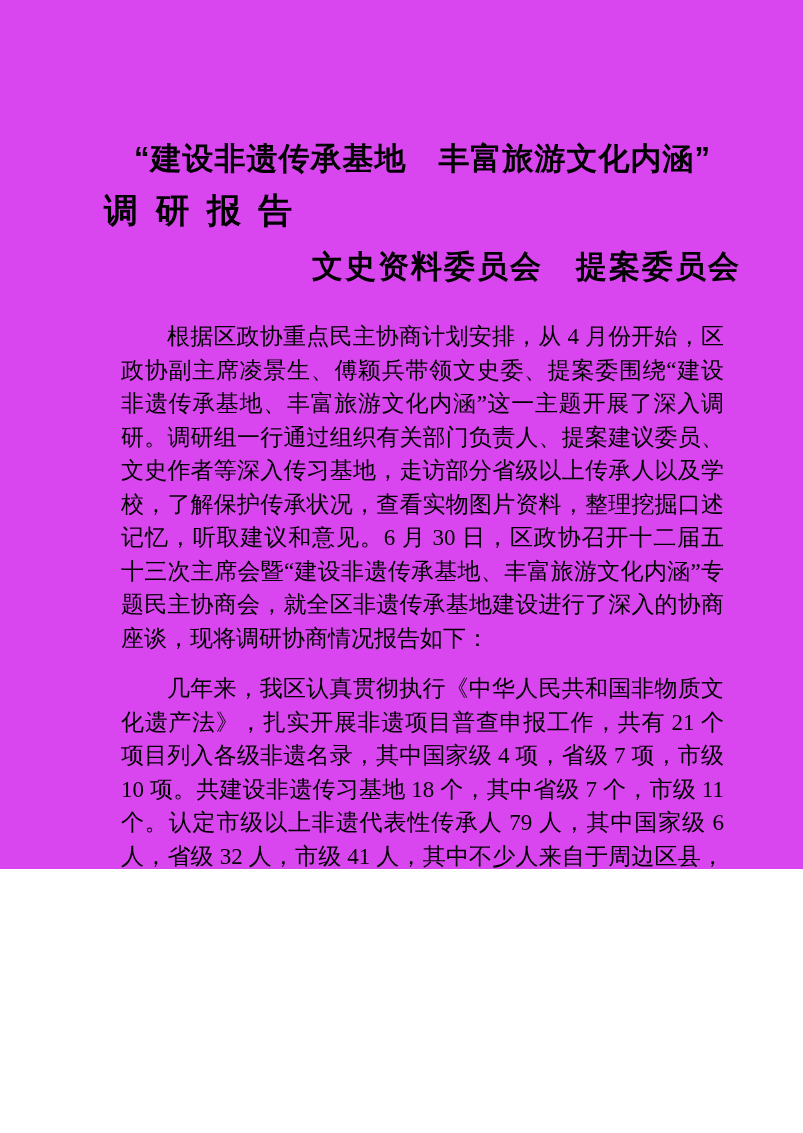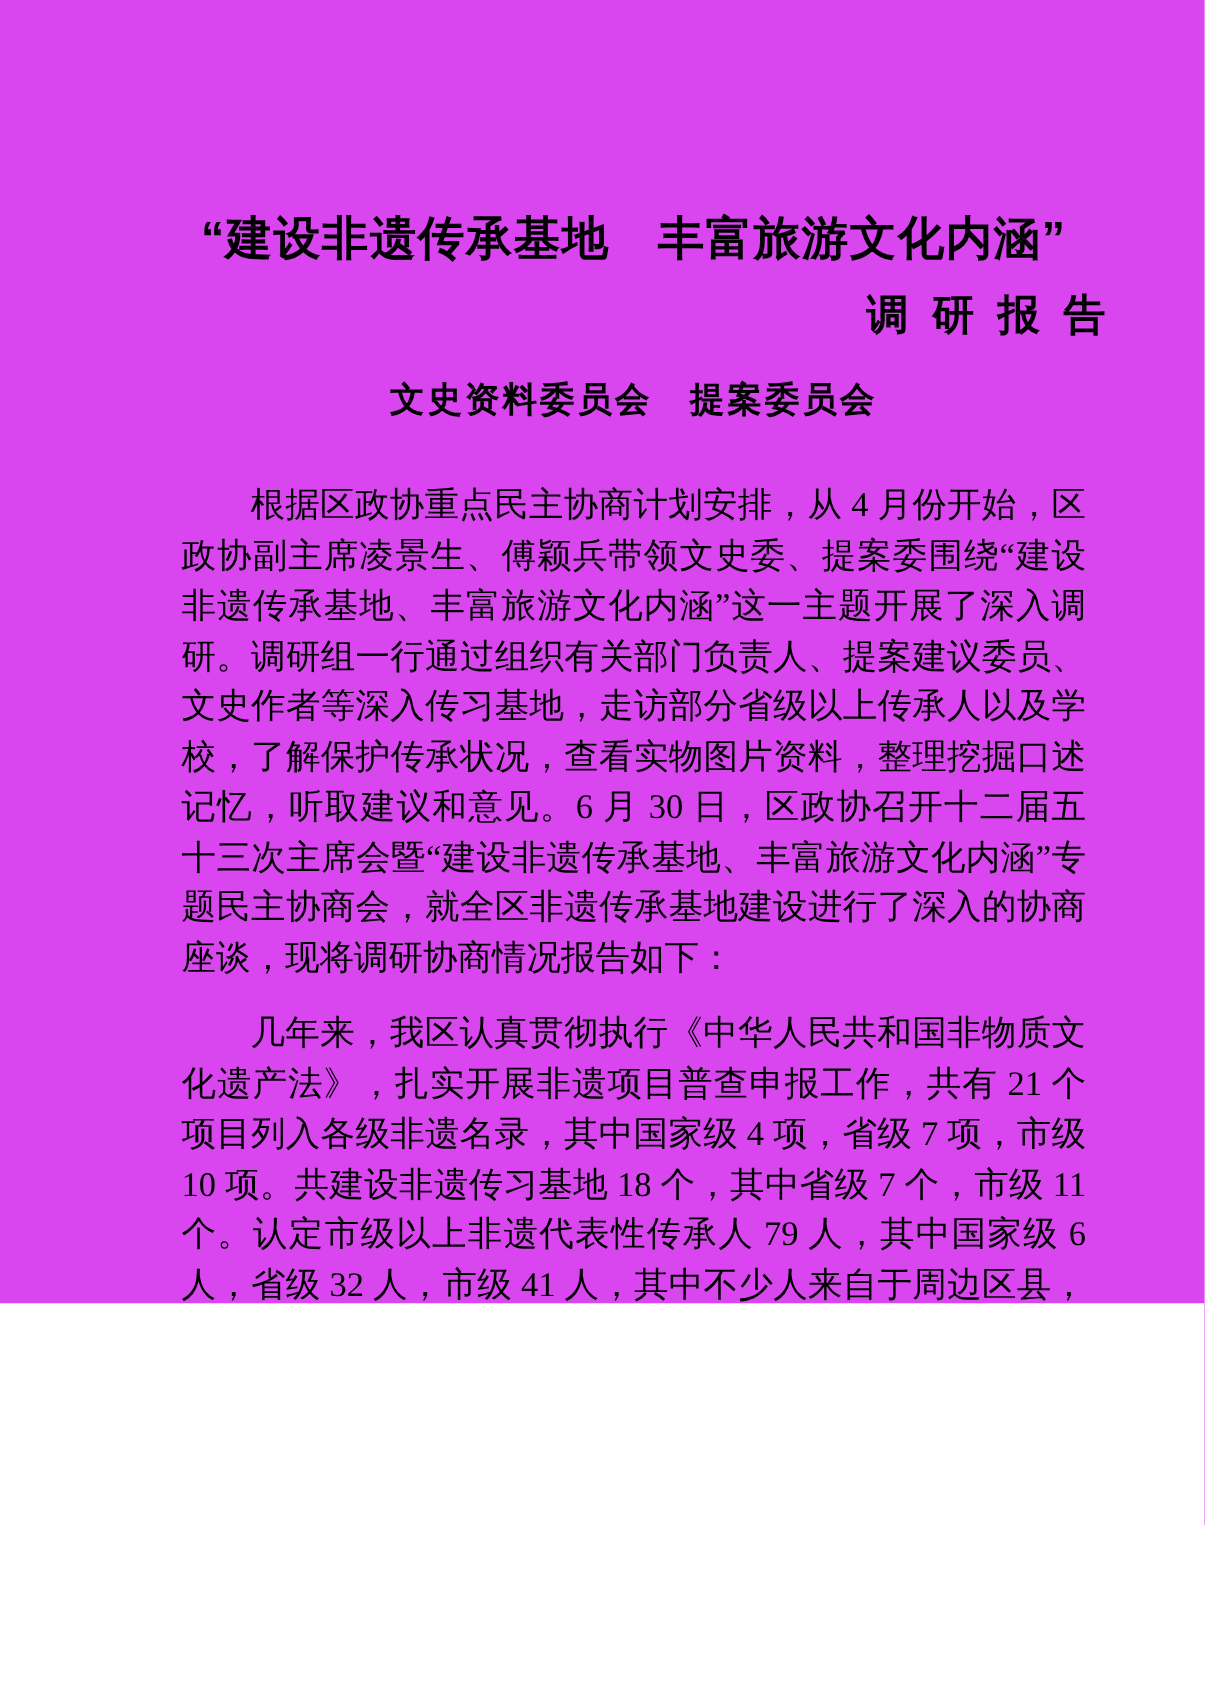--- a/index.html
+++ b/index.html
@@ -25,33 +25,33 @@
     text-align: center;
     font-family: "Liberation Sans", "DejaVu Sans", sans-serif;
     font-weight: 900;
     font-size: 31px;
     line-height: 42px;
     letter-spacing: 1px;
     white-space: nowrap;
   }
   .title-sub {
     margin: 10px 0 0 0;
-    text-align: right;
+    text-align: left;
     font-family: "Liberation Sans", "DejaVu Sans", sans-serif;
     font-weight: 900;
-    font-size: 28px;
+    font-size: 34px;
     line-height: 40px;
     letter-spacing: 4px;
   }
   .byline {
     margin-top: 22px;
-    text-align: center;
+    text-align: right;
     font-family: "Liberation Serif", "DejaVu Serif", serif;
     font-weight: bold;
-    font-size: 23px;
+    font-size: 31px;
     line-height: 30px;
     letter-spacing: 2px;
   }
   .para {
     margin: 17px;
     font-size: 23px;
     line-height: 33.5px;
     text-align: justify;
     text-justify: inter-ideograph;
     text-indent: 2em;

